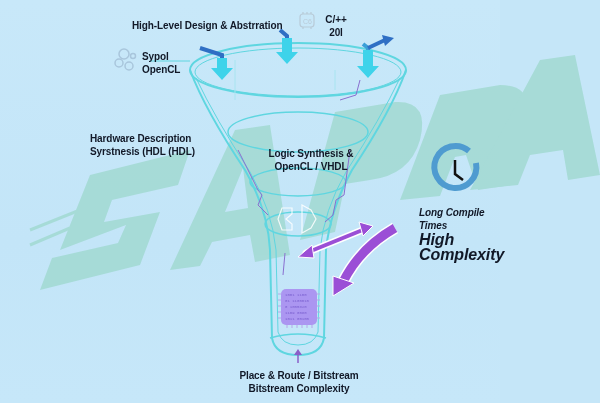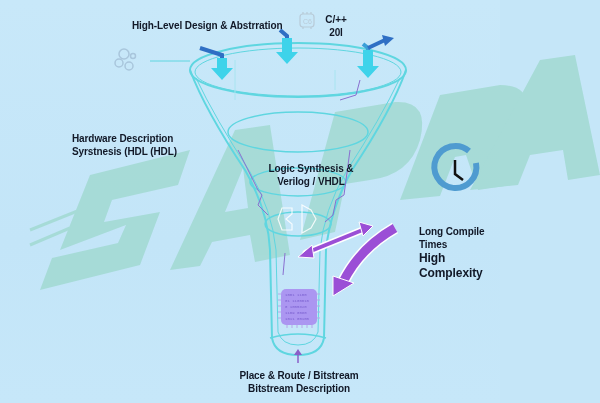--- a/index.html
+++ b/index.html
@@ -2,21 +2,21 @@
 <html><head>
 <meta charset="utf-8">
 <style>
   html, body { margin:0; padding:0; }
   body { width:600px; height:403px; overflow:hidden; background:#c5e6f8; position:relative; font-family:"Liberation Sans", sans-serif; }
   .stage { position:absolute; left:0; top:0; width:500px; height:403px; background:linear-gradient(180deg,#c8e8f9 0%,#c3e5f8 60%,#c6e7f9 100%); }
   svg.art { position:absolute; left:0; top:0; }
   .lbl { position:absolute; color:#111827; font-weight:600; font-size:10px; line-height:13px; letter-spacing:-0.1px; }
   .lbl span { display:block; }
   .c { text-align:center; }
-  .big { font-size:12px; line-height:15px; font-weight:700; }
+  .big { font-size:16px; line-height:15px; font-weight:700; }
 </style>
 </head>
 <body>
 
 <div class="stage">
 
   <svg class="art" width="600" height="403" viewBox="0 0 600 403">
 
     <g opacity="0.55" fill="#8fd3bd">
       <path d="M60 250 L90 175 L190 150 L178 185 L112 200 L104 222 L160 212 L140 265 L40 290 L52 258 L118 243 L126 225 Z"></path>
@@ -116,29 +116,33 @@
     </g>
   </svg>
 
   <div class="lbl" style="left:132px;top:19px;">
     <span>High-Level Design &amp; Abstrration</span>
   </div>
   <div class="lbl c" style="left:322px;top:13px;width:28px;">
     <span>C/++</span>
     <span>20l</span>
   </div>
-  <div class="lbl" style="left:72px;top:132px;">
+  <div class="lbl" style="left:142px;top:50px;">
+    <span>Sypol</span>
+    <span>OpenCL</span>
+  </div>
+  <div class="lbl" style="left:90px;top:132px;">
     <span>Hardware Description</span>
     <span>Syrstnesis (HDL (HDL)</span>
   </div>
-  <div class="lbl c" style="left:247px;top:162px;width:104px;padding-left:12px;">
+  <div class="lbl c" style="left:247px;top:147px;width:104px;padding-left:12px;">
     <span>Logic Synthesis &amp;</span>
-    <span>Verilog / VHDL</span>
+    <span>OpenCL / VHDL</span>
   </div>
-  <div class="lbl" style="left:419px;top:225px;">
+  <div class="lbl" style="left:419px;top:206px;font-style:italic;">
     <span>Long Compile Times</span>
     <span class="big">High Complexity</span>
   </div>
   <div class="lbl c" style="left:236px;top:369px;width:126px;">
     <span>Place &amp; Route / Bitstream</span>
-    <span>Bitstream Description</span>
+    <span>Bitstream Complexity</span>
   </div>
 </div>
 
 </body></html>

